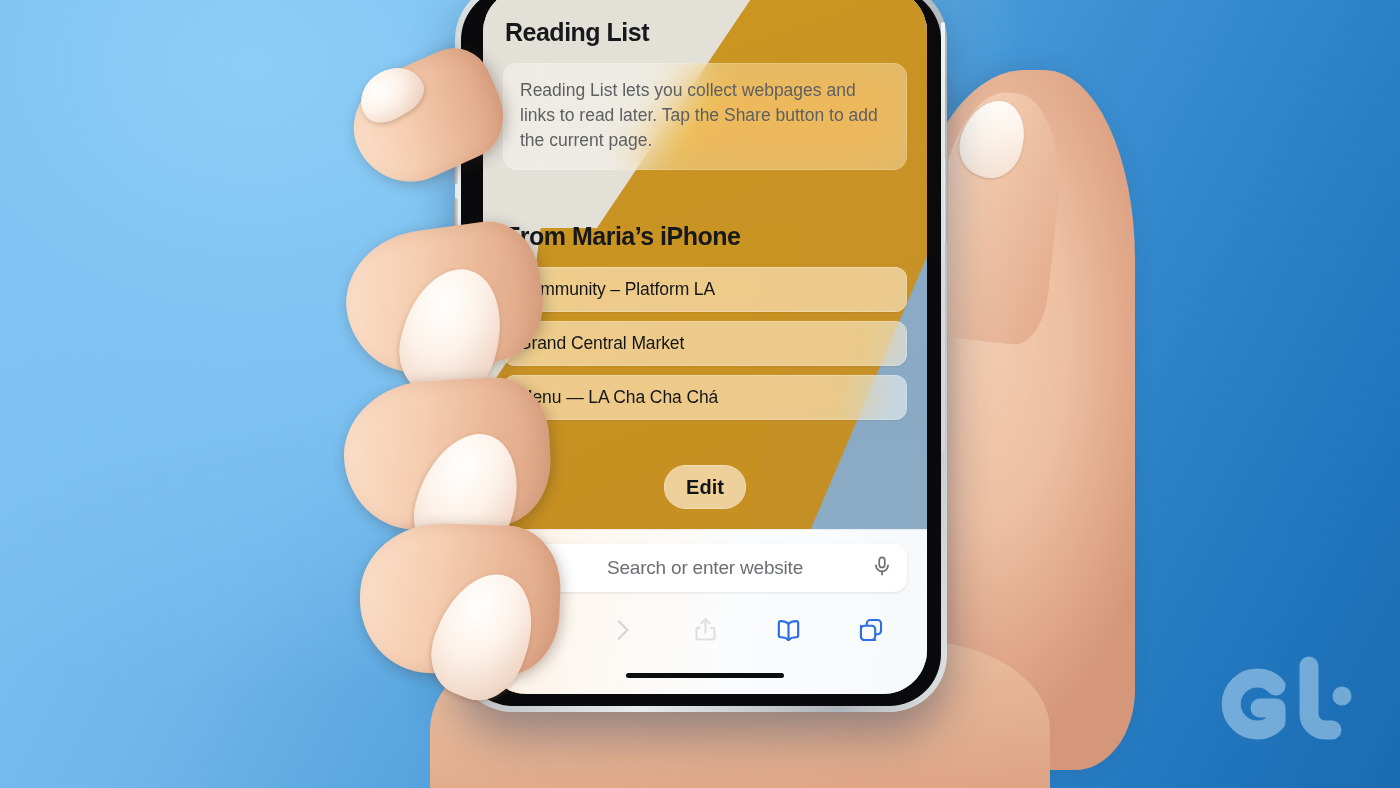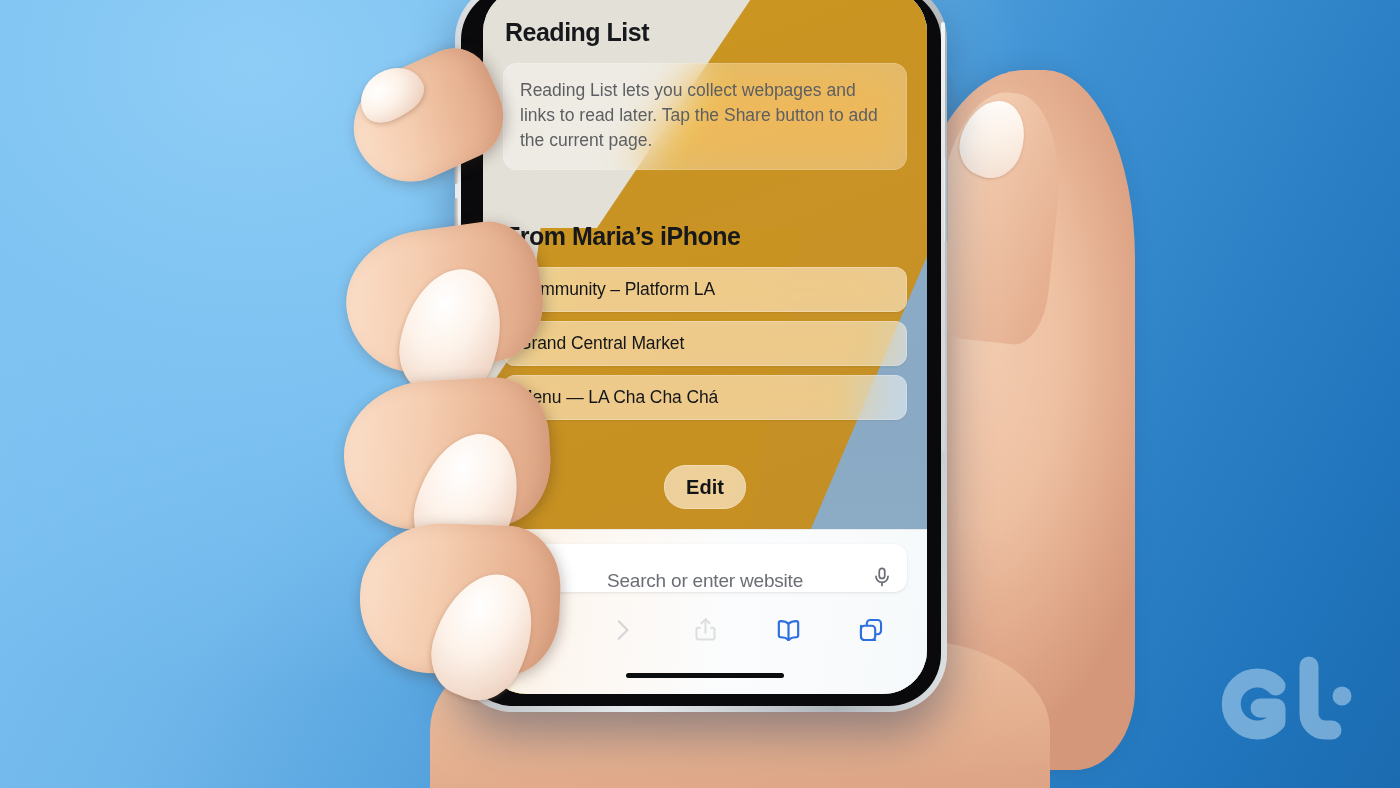--- a/index.html
+++ b/index.html
@@ -221,21 +221,21 @@
     position:absolute; left:0; right:0; bottom:0;
     height: 165px;
     background: linear-gradient(96deg,#fbeede 0%, #fdf7f1 22%, #fbfcfd 55%, #f6f9fb 100%);
     border-top: .5px solid rgba(0,0,0,.06);
   }
   #address-bar {
     position:absolute; left: 20px; right: 20px; top: 14px;
     height: 48px;
     border-radius: 13px;
     background: #ffffff;
-    display:flex; align-items:flex-end;
+    display:flex; align-items:center;
     padding: 0 14px;
     box-shadow: 0 1px 3px rgba(0,0,0,.10);
   }
   #address-bar .search-text {
     flex:1; text-align:center;
     font-size: 19px; color: #6b6e74; letter-spacing: -.2px;
   }
   #toolbar {
     position:absolute; left: 14px; right: 14px; top: 76px;
     height: 50px;

